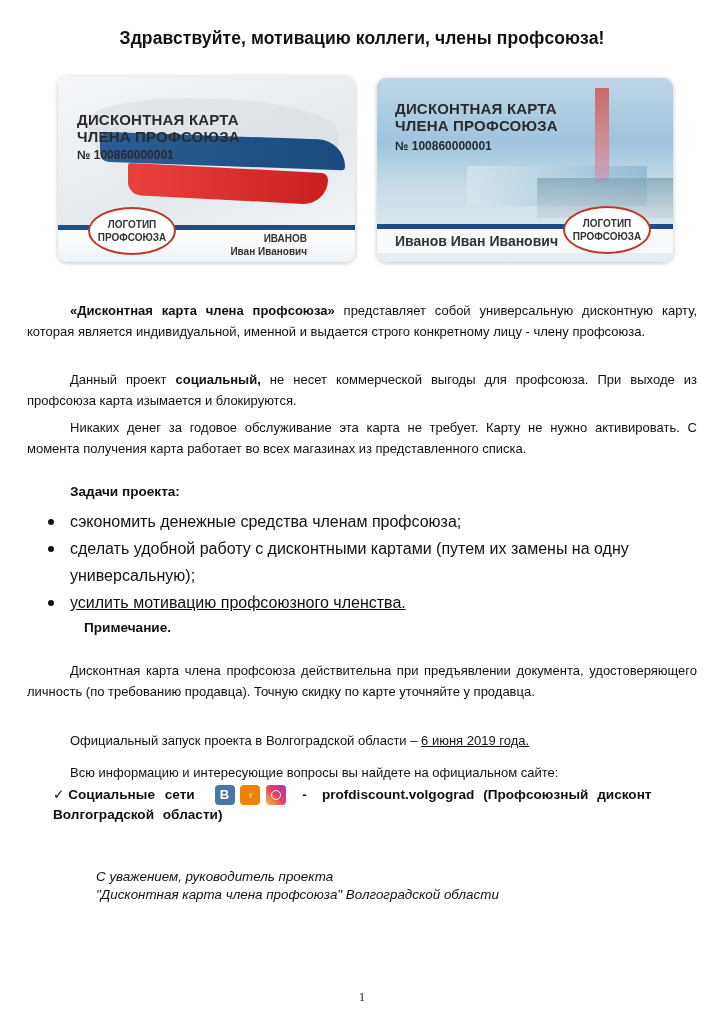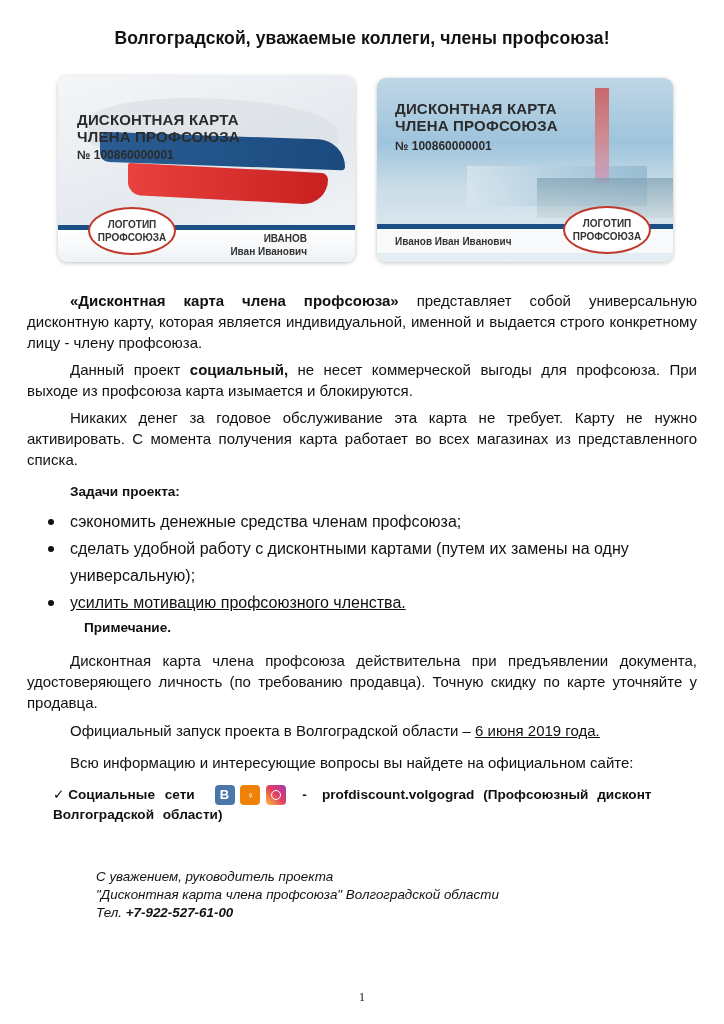--- a/index.html
+++ b/index.html
@@ -21,41 +21,41 @@
   .logo-oval { position: absolute; border: 2px solid #c0392b; border-radius: 50%; background: #fff;
                display: flex; flex-direction: column; align-items: center; justify-content: center;
                font-size: 10px; font-weight: bold; color: #333; line-height: 13px; }
   .holder { position: absolute; font-weight: bold; font-size: 10px; color: #333; text-align: right; line-height: 13px; }
   .flag-white { position: absolute; background: #d9dde2; }
   .flag-blue { position: absolute; background: linear-gradient(90deg,#2a5d93,#1a4a7e); }
   .flag-red { position: absolute; background: linear-gradient(90deg,#e9413e,#c8201f); }
   .rig { position: absolute; background: linear-gradient(180deg,#c44,#d77 50%,#c9b);}
 
   
-  .p { position: absolute; left: 27px; width: 670px; font-size: 15px; line-height: 21px; text-align: justify; }
+  .p { position: absolute; left: 27px; width: 670px; font-size: 13px; line-height: 21px; text-align: justify; margin-top: 10px; }
   .indent { text-indent: 43px; }
   .bold { font-weight: bold; }
   .u { text-decoration: underline; }
   .li { position: absolute; left: 70px; font-size: 16px; line-height: 21px; }
   .bullet { position: absolute; left: 48px; width: 6px; height: 6px; border-radius: 50%; background: #111; }
   .heading { position: absolute; left: 70px; font-size: 13.6px; font-weight: bold; }
   .social { position: absolute; left: 53px; top: 785px; width: 646px; font-size: 13.6px; font-weight: bold; line-height: 19px; }
   .sicon { display: inline-block; width: 20px; height: 20px; border-radius: 4px; vertical-align: middle; color: #fff;
            font-weight: bold; text-align: center; line-height: 20px; font-size: 13px; margin: 0 1px; }
   .vk { background: #4a76a8; }
   .ok { background: #ee8208; }
   .ig { background: linear-gradient(45deg,#f9c33a,#e4405f 50%,#a436b5); position: relative; }
   .ig::after { content: ""; position: absolute; left: 5px; top: 5px; width: 8px; height: 8px; border: 1.6px solid #fff; border-radius: 50%; }
   .sig { position: absolute; left: 68px; top: 868px; font-size: 13.4px; line-height: 18px; font-style: italic; margin-left: 28px; }
   .pagenum { position: absolute; left: 0; width: 724px; top: 990px; text-align: center; font-size: 12px; font-family: "Liberation Serif", serif; }
 </style>
 </head>
 <body>
 
-<div class="abs title">Волгоградской, уважаемые коллеги, члены профсоюза!</div>
+<div class="abs title">Здравствуйте, мотивацию коллеги, члены профсоюза!</div>
 
 <div class="card card1">
   <div class="flag-white" style="left:30px;top:22px;width:250px;height:58px;border-radius:40% 60% 20% 30%;opacity:.6;"></div>
   <div class="flag-blue" style="left:42px;top:60px;width:245px;height:30px;border-radius:10px 30px 4px 10px;transform:skewY(2deg);"></div>
   <div class="flag-red" style="left:70px;top:92px;width:200px;height:32px;border-radius:4px 10px 40px 20px;transform:skewY(3deg);"></div>
   <div class="card-title" style="left:19px;top:35px;">
     <div>ДИСКОНТНАЯ КАРТА</div>
     <div>ЧЛЕНА ПРОФСОЮЗА</div>
   </div>
   <div class="card-num" style="left:19px;top:72px;">№ 100860000001</div>
@@ -75,21 +75,21 @@
   <div style="position:absolute;left:90px;top:88px;width:180px;height:40px;background:linear-gradient(90deg,#d8e6ee,#8fb7d0);opacity:.8;"></div>
   <div class="rig" style="left:218px;top:10px;width:14px;height:95px;opacity:.75;"></div>
   <div style="position:absolute;left:160px;top:100px;width:136px;height:40px;background:linear-gradient(180deg,#7ea1b3,#c9d5da);opacity:.7;"></div>
   <div class="card-title" style="left:18px;top:22px;">
     <div>ДИСКОНТНАЯ КАРТА</div>
     <div>ЧЛЕНА ПРОФСОЮЗА</div>
   </div>
   <div class="card-num" style="left:18px;top:61px;">№ 100860000001</div>
   <div class="stripe" style="top:146px;"></div>
   <div style="position:absolute;left:0;right:0;top:151px;height:24px;background:#f7f9fa;"></div>
-  <div class="holder" style="left:18px;top:157px;text-align:center;font-size:10px;">Иванов Иван Иванович</div>
+  <div class="holder" style="left:18px;top:157px;text-align:center;font-size:14px;">Иванов Иван Иванович</div>
   <div class="logo-oval" style="left:186px;top:128px;width:84px;height:44px;">
     <span>ЛОГОТИП</span>
     <span>ПРОФСОЮЗА</span>
   </div>
 </div>
 
 <div class="p indent" style="top:290px;">
   <span class="bold">«Дисконтная карта члена профсоюза»</span><span> представляет собой универсальную дисконтную карту, которая является индивидуальной, именной и выдается строго конкретному лицу - члену профсоюза.</span>
 </div>
 
@@ -129,16 +129,15 @@
   <span class="sicon ig"></span>
   &nbsp;&nbsp;
   <span>-</span>
   &nbsp;&nbsp;
   <span style="word-spacing:5px;">profdiscount.volgograd (Профсоюзный дисконт Волгоградской области)</span>
 </div>
 
 <div class="sig">
   <div>С уважением, руководитель проекта</div>
   <div>"Дисконтная карта члена профсоюза" Волгоградской области</div>
-  <div><span>Тел. </span><span class="bold">+7-922-527-61-00</span></div>
 </div>
 
 <div class="pagenum">1</div>
 
 </body></html>

